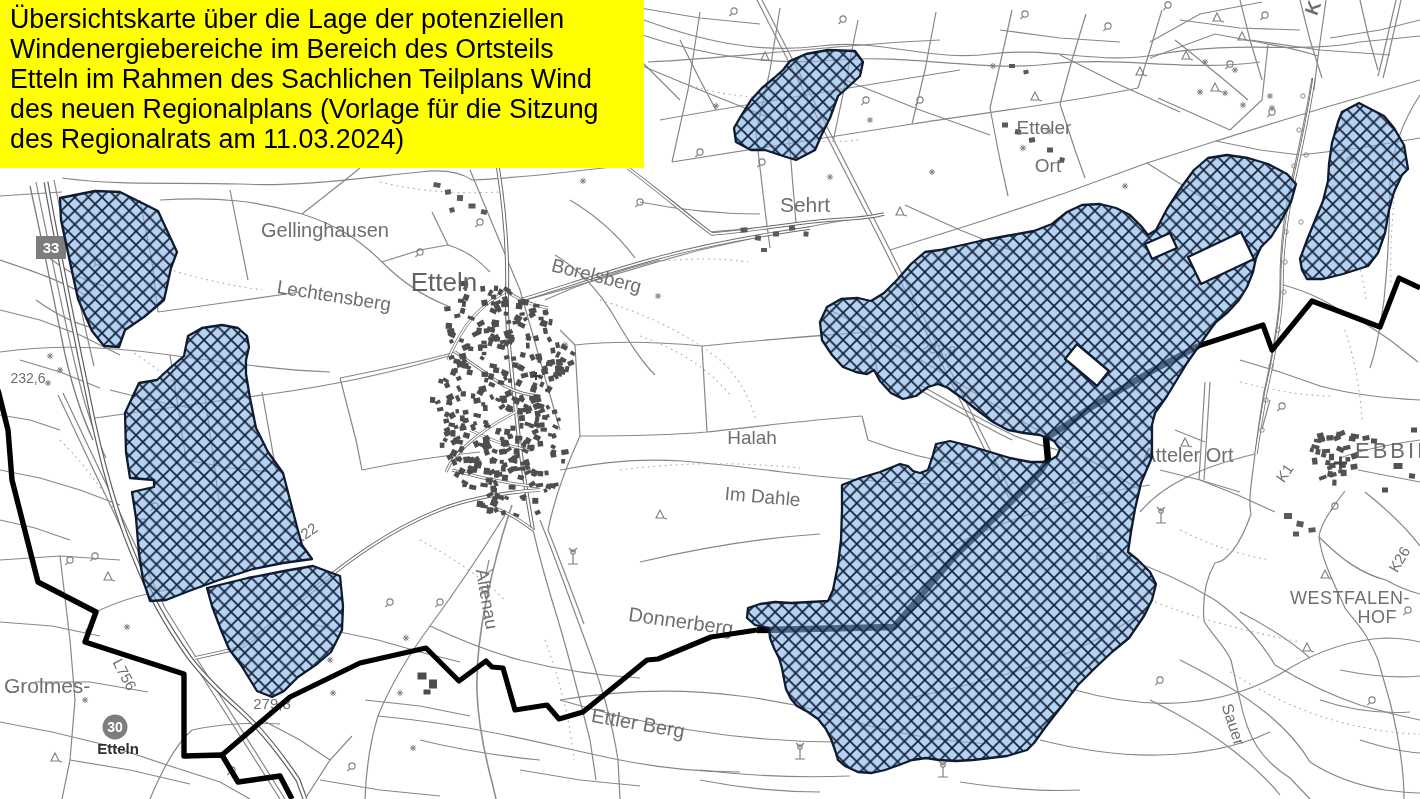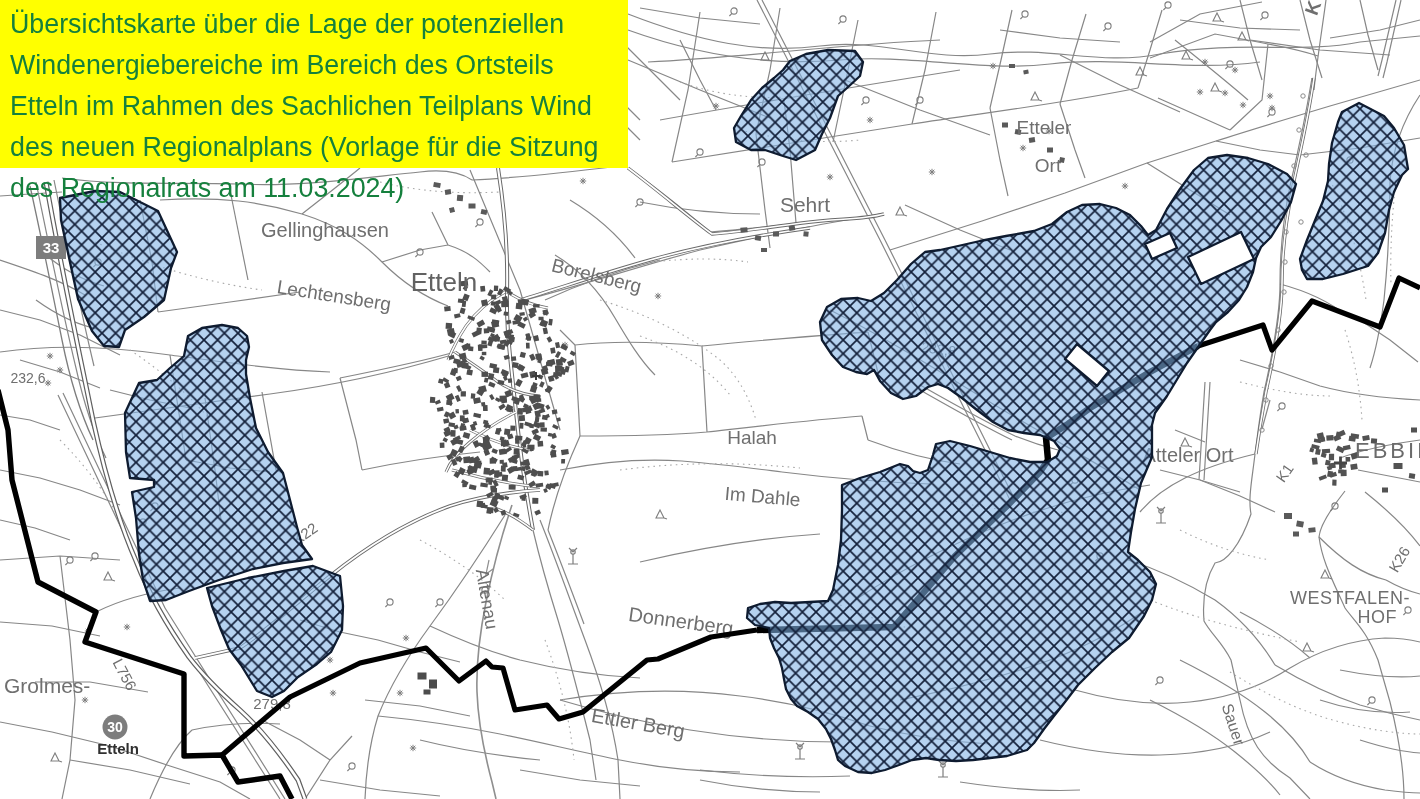--- a/index.html
+++ b/index.html
@@ -1,15 +1,15 @@
 <!DOCTYPE html>
 <html><head><meta charset="utf-8"><style>
 html,body{margin:0;padding:0;background:#fff;}
 .wrap{position:relative;width:1420px;height:799px;overflow:hidden;font-family:"Liberation Sans",sans-serif;}
-.title{position:absolute;left:0;top:0;width:618px;height:164px;background:#ffff00;color:#15803d;font-size:26.8px;line-height:41px;padding:4px 0 0 10px;font-family:"Liberation Sans",sans-serif;}
+.title{position:absolute;left:0;top:0;width:618px;height:164px;background:#ffff00;color:#000000;font-size:26.8px;line-height:30px;padding:4px 16px 0 10px;font-family:"Liberation Sans",sans-serif;}
 </style></head><body>
 
 <div class="wrap">
 <svg width="1420" height="799" viewBox="0 0 1420 799" text-rendering="optimizeLegibility">
 <defs>
         <pattern id="xh" width="13.6" height="13.6" patternUnits="userSpaceOnUse">
           <path d="M0,0 L13.6,13.6 M13.6,0 L0,13.6" stroke="#13203a" stroke-width="1.7" fill="none"></path>
         </pattern>
       </defs>
 

